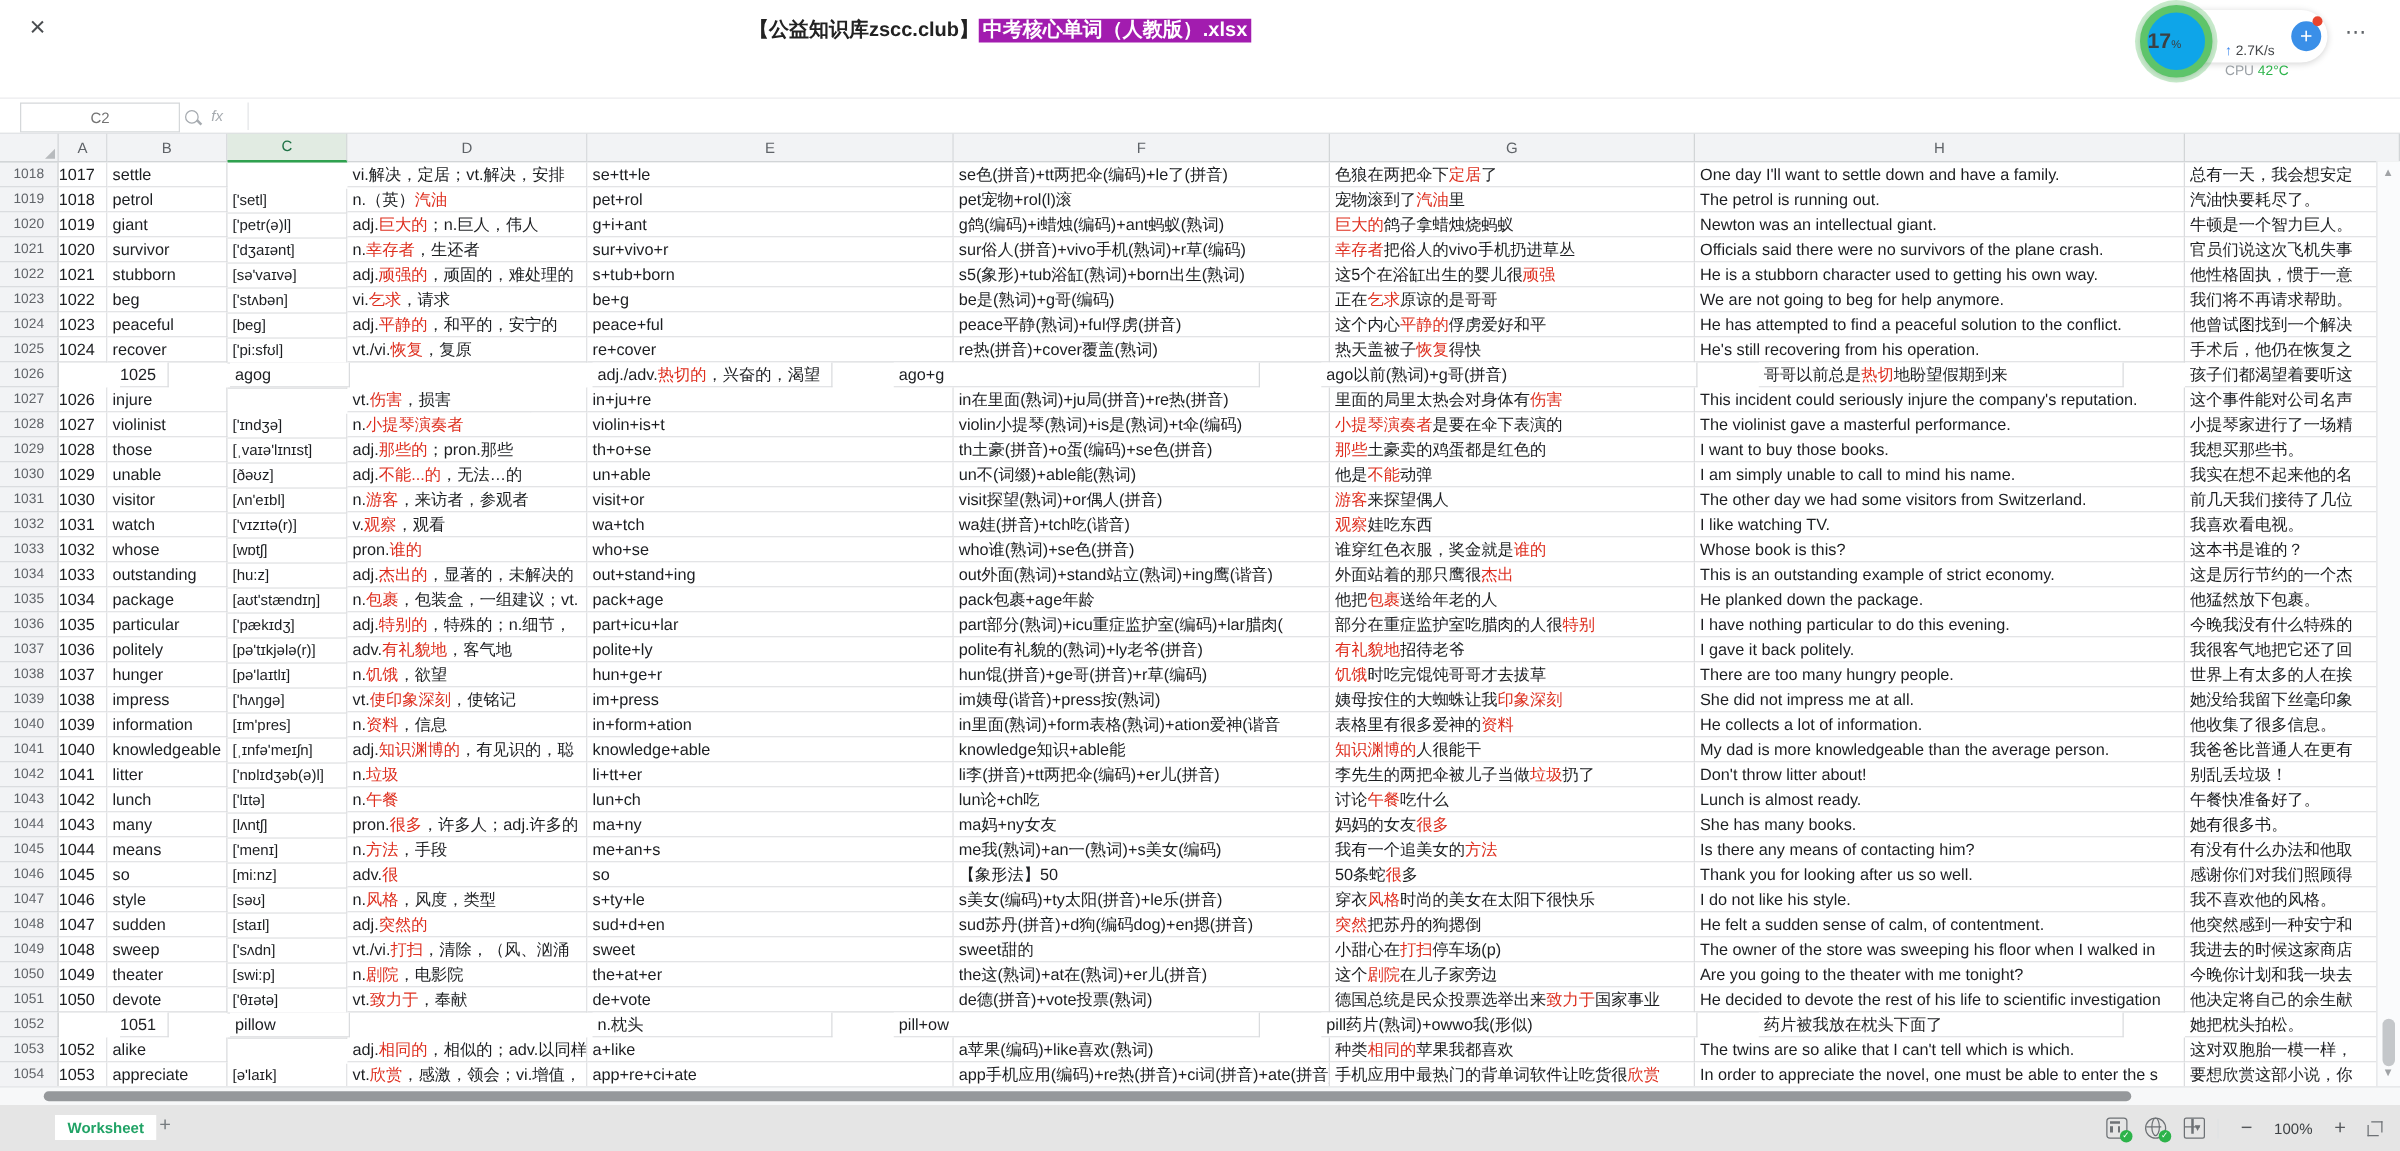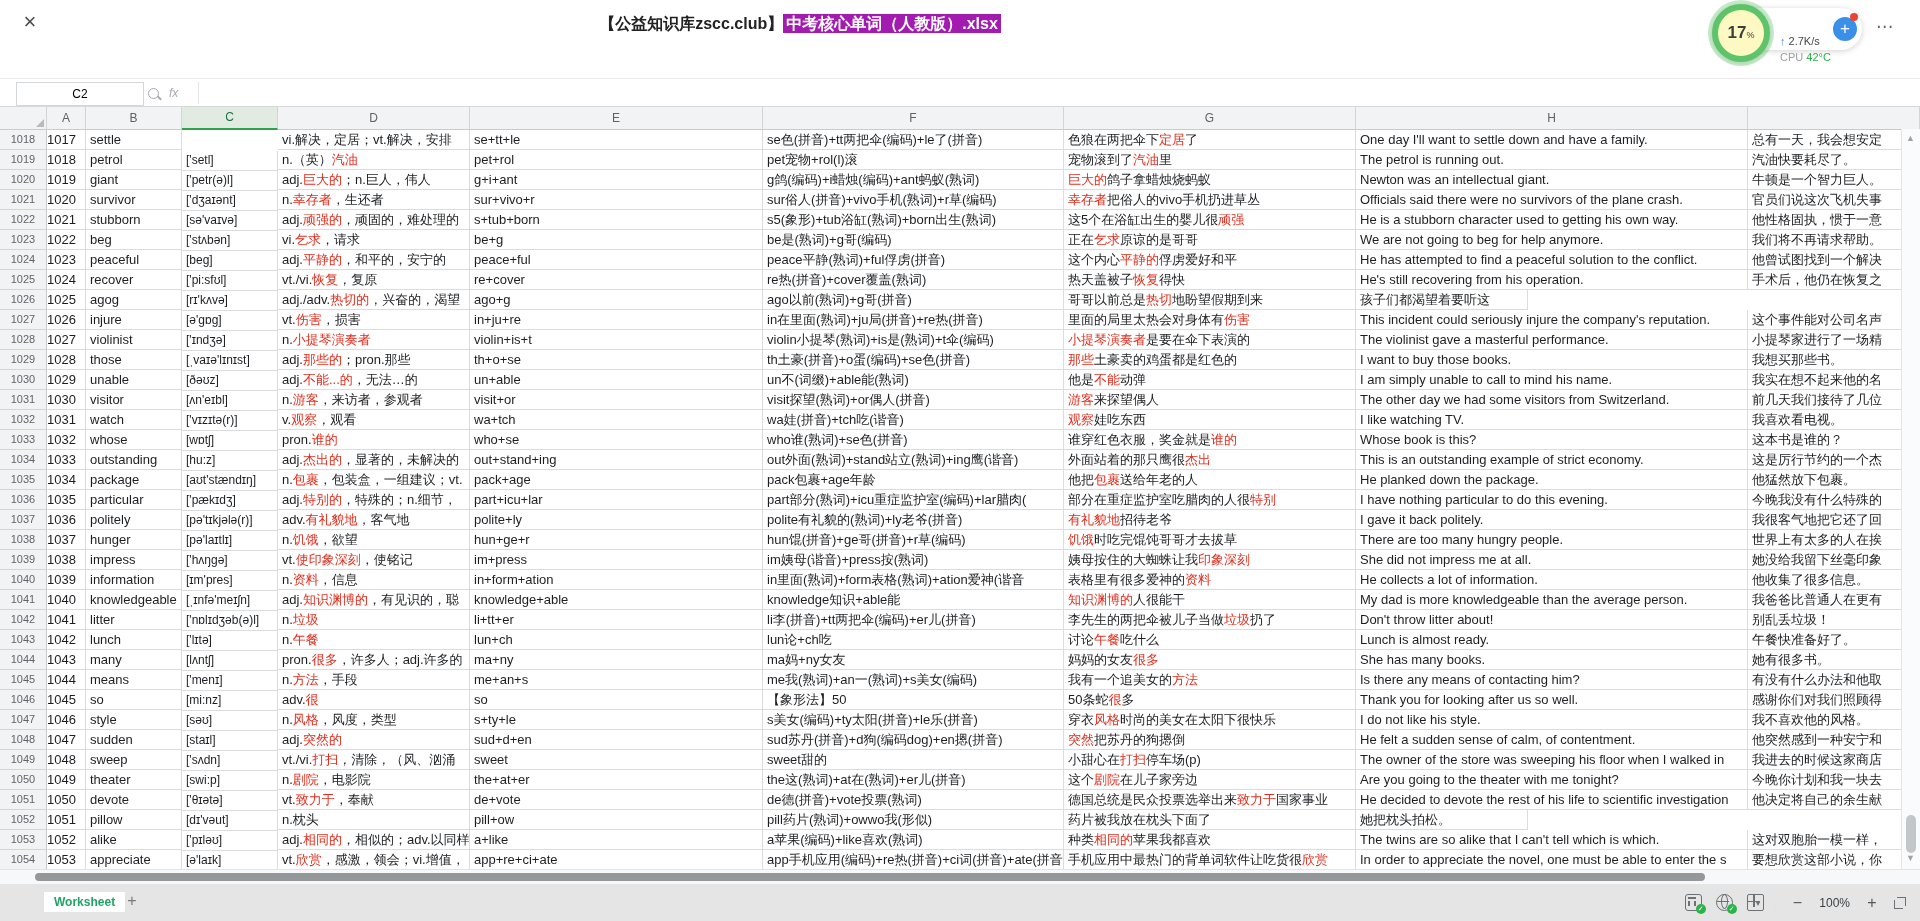--- a/index.html
+++ b/index.html
@@ -7,49 +7,49 @@
   .app{position:relative;width:1920px;height:921px;background:#fff;overflow:hidden;}
 
   
   .titlebar{position:absolute;left:0;top:0;width:1920px;height:56px;background:#fff;}
   .close-btn{position:absolute;left:18px;top:10px;width:24px;height:24px;font-size:22px;line-height:24px;color:#4a4d50;text-align:center;cursor:pointer;}
   .doc-title{position:absolute;left:0;top:14px;width:1600px;text-align:center;font-size:16px;font-weight:bold;color:#222;white-space:nowrap;}
   .doc-title .hl{background:#a21caf;color:#fff;padding:1px 3px;}
 
   
   .perf-pill{position:absolute;left:1727px;top:8px;width:135px;height:42px;background:#fff;border-radius:21px;box-shadow:0 1px 6px rgba(0,0,0,.18);}
-  .gauge{position:absolute;left:1712px;top:4px;width:46px;height:46px;border-radius:50%;background:#fef9c3;border:6px solid #5ec46a;box-shadow:0 0 0 4px rgba(94,196,106,.35),0 1px 4px rgba(0,0,0,.2);text-align:center;}
+  .gauge{position:absolute;left:1712px;top:4px;width:46px;height:46px;border-radius:50%;background:#0ea5e9;border:6px solid #5ec46a;box-shadow:0 0 0 4px rgba(94,196,106,.35),0 1px 4px rgba(0,0,0,.2);text-align:left;}
   .gauge .pct{font-size:17px;font-weight:bold;color:#3c4043;line-height:46px;}
   .gauge .pct small{font-size:9px;font-weight:normal;}
   .perf-lines{position:absolute;left:1780px;top:13px;width:78px;font-size:11px;line-height:16px;color:#44474a;white-space:nowrap;margin-top:20px;}
   .perf-lines .up{color:#3b86ec;font-weight:bold;}
   .perf-lines .cpu{color:#9aa0a5;}
   .perf-lines .temp{color:#2cb34a;}
   .plus-circle{position:absolute;left:1833px;top:17px;width:24px;height:24px;border-radius:50%;background:#3a8fe8;color:#fff;font-size:17px;line-height:23px;text-align:center;}
   .red-dot{position:absolute;left:1850px;top:13px;width:8px;height:8px;border-radius:50%;background:#e8442e;}
   .more-dots{position:absolute;left:1876px;top:16px;font-size:17px;color:#5f6368;letter-spacing:1px;}
 
   
   .formulabar{position:absolute;left:0;top:78px;width:1920px;height:28px;background:#fff;border-top:1px solid #ececee;}
-  .name-box{position:absolute;left:16px;top:3px;width:126px;height:22px;border:1px solid #d5d8da;background:#fff;text-align:center;font-size:12px;line-height:22px;color:#000000;}
+  .name-box{position:absolute;left:16px;top:3px;width:126px;height:22px;border:1px solid #d5d8da;background:#fff;text-align:center;font-size:12px;line-height:22px;color:#737373;}
   .fx-tools{position:absolute;left:148px;top:3px;height:22px;display:flex;align-items:center;gap:10px;color:#9aa0a6;}
   .mag{width:9px;height:9px;border:1.5px solid #a6abb0;border-radius:50%;position:relative;}
   .mag::after{content:"";position:absolute;left:8px;top:8px;width:5px;height:1.5px;background:#a6abb0;transform:rotate(45deg);}
   .fx{font-size:12px;font-style:italic;color:#a6abb0;}
   .formula-text{position:absolute;left:207px;top:3px;height:22px;font-size:12px;line-height:22px;color:#333;margin-top:24px;}
   .fb-divider{position:absolute;left:198px;top:3px;width:1px;height:22px;background:#e3e5e7;}
 
   
   .grid{position:absolute;left:0;top:106px;width:1920px;height:763px;overflow:hidden;font-size:13px;}
   .hrow{display:flex;height:23px;background:#f2f3f5;border-top:1px solid #d6d9db;}
   .hcell{box-sizing:border-box;height:23px;line-height:22px;text-align:center;font-size:12px;color:#5f6368;border-right:1px solid #d2d5d7;border-bottom:1px solid #c8cbcd;background:#f2f3f5;flex:none;}
   .hcell.sel{background:#e1ebe2;color:#1f7246;border-bottom:2px solid #2fa14f;line-height:20px;}
   .corner{position:relative;}
   .corner::after{content:"";position:absolute;right:2px;bottom:2px;border-left:8px solid transparent;border-bottom:8px solid #b8bbbe;}
-  .row{display:flex;height:20px;}
+  .row{display:flex;height:20px;justify-content:space-between;}
   .cell{box-sizing:border-box;height:20px;line-height:19px;padding:0 0 0 4px;border-right:1px solid #dadcde;border-bottom:1px solid #dadcde;white-space:nowrap;overflow:hidden;color:#1c1e21;flex:none;background:#fff;}
   .rn{background:#f2f3f5;border-right:1px solid #c8cbcd;border-bottom:1px solid #d2d5d7;color:#606469;font-size:11px;text-align:center;padding:0;}
   .num{text-align:right;padding-right:10px;padding-left:0;}
   .ipa{font-size:12px;margin-top:21px;}
   .red{color:#de2f1f;}
   .cw-rn{width:47px}.cw-a{width:39px}.cw-b{width:96px}.cw-c{width:96px}.cw-d{width:192px}
   .cw-e{width:293px}.cw-f{width:301px}.cw-g{width:292px}.cw-h{width:392px}.cw-i{width:172px}
 
   
   .vscroll{position:absolute;right:0;top:129px;width:18px;height:740px;background:#fafbfc;border-left:1px solid #e2e4e6;}

